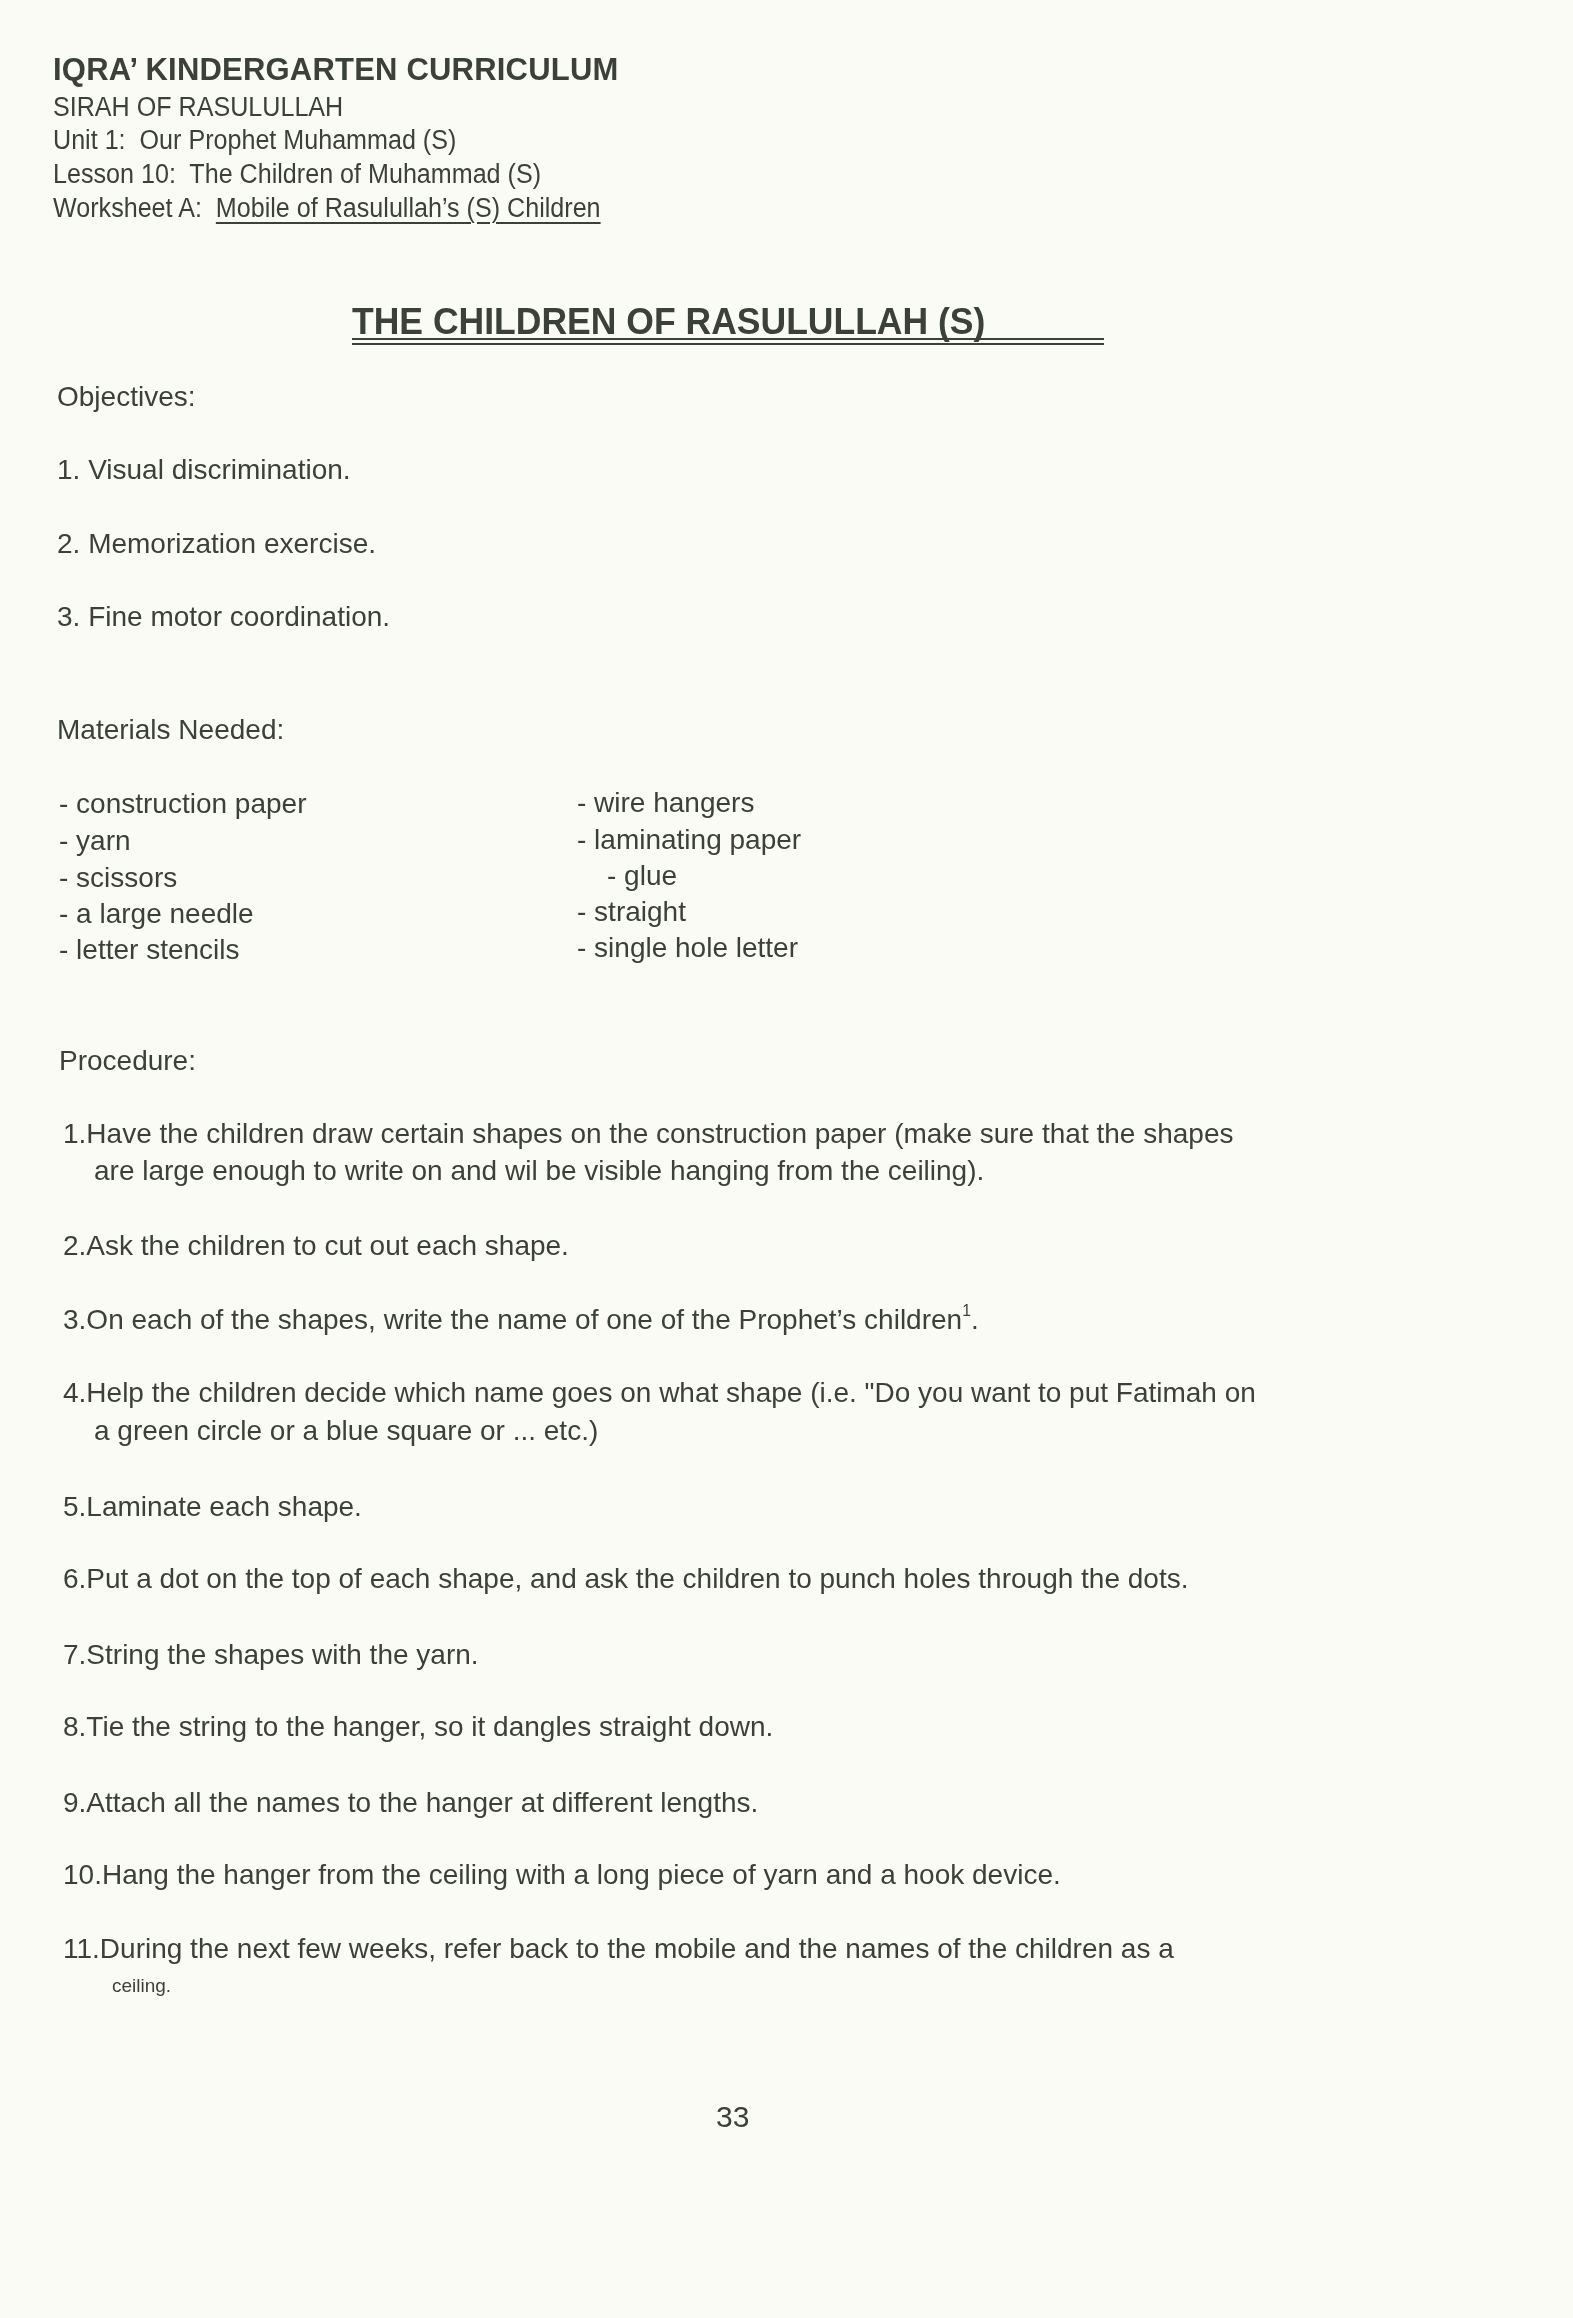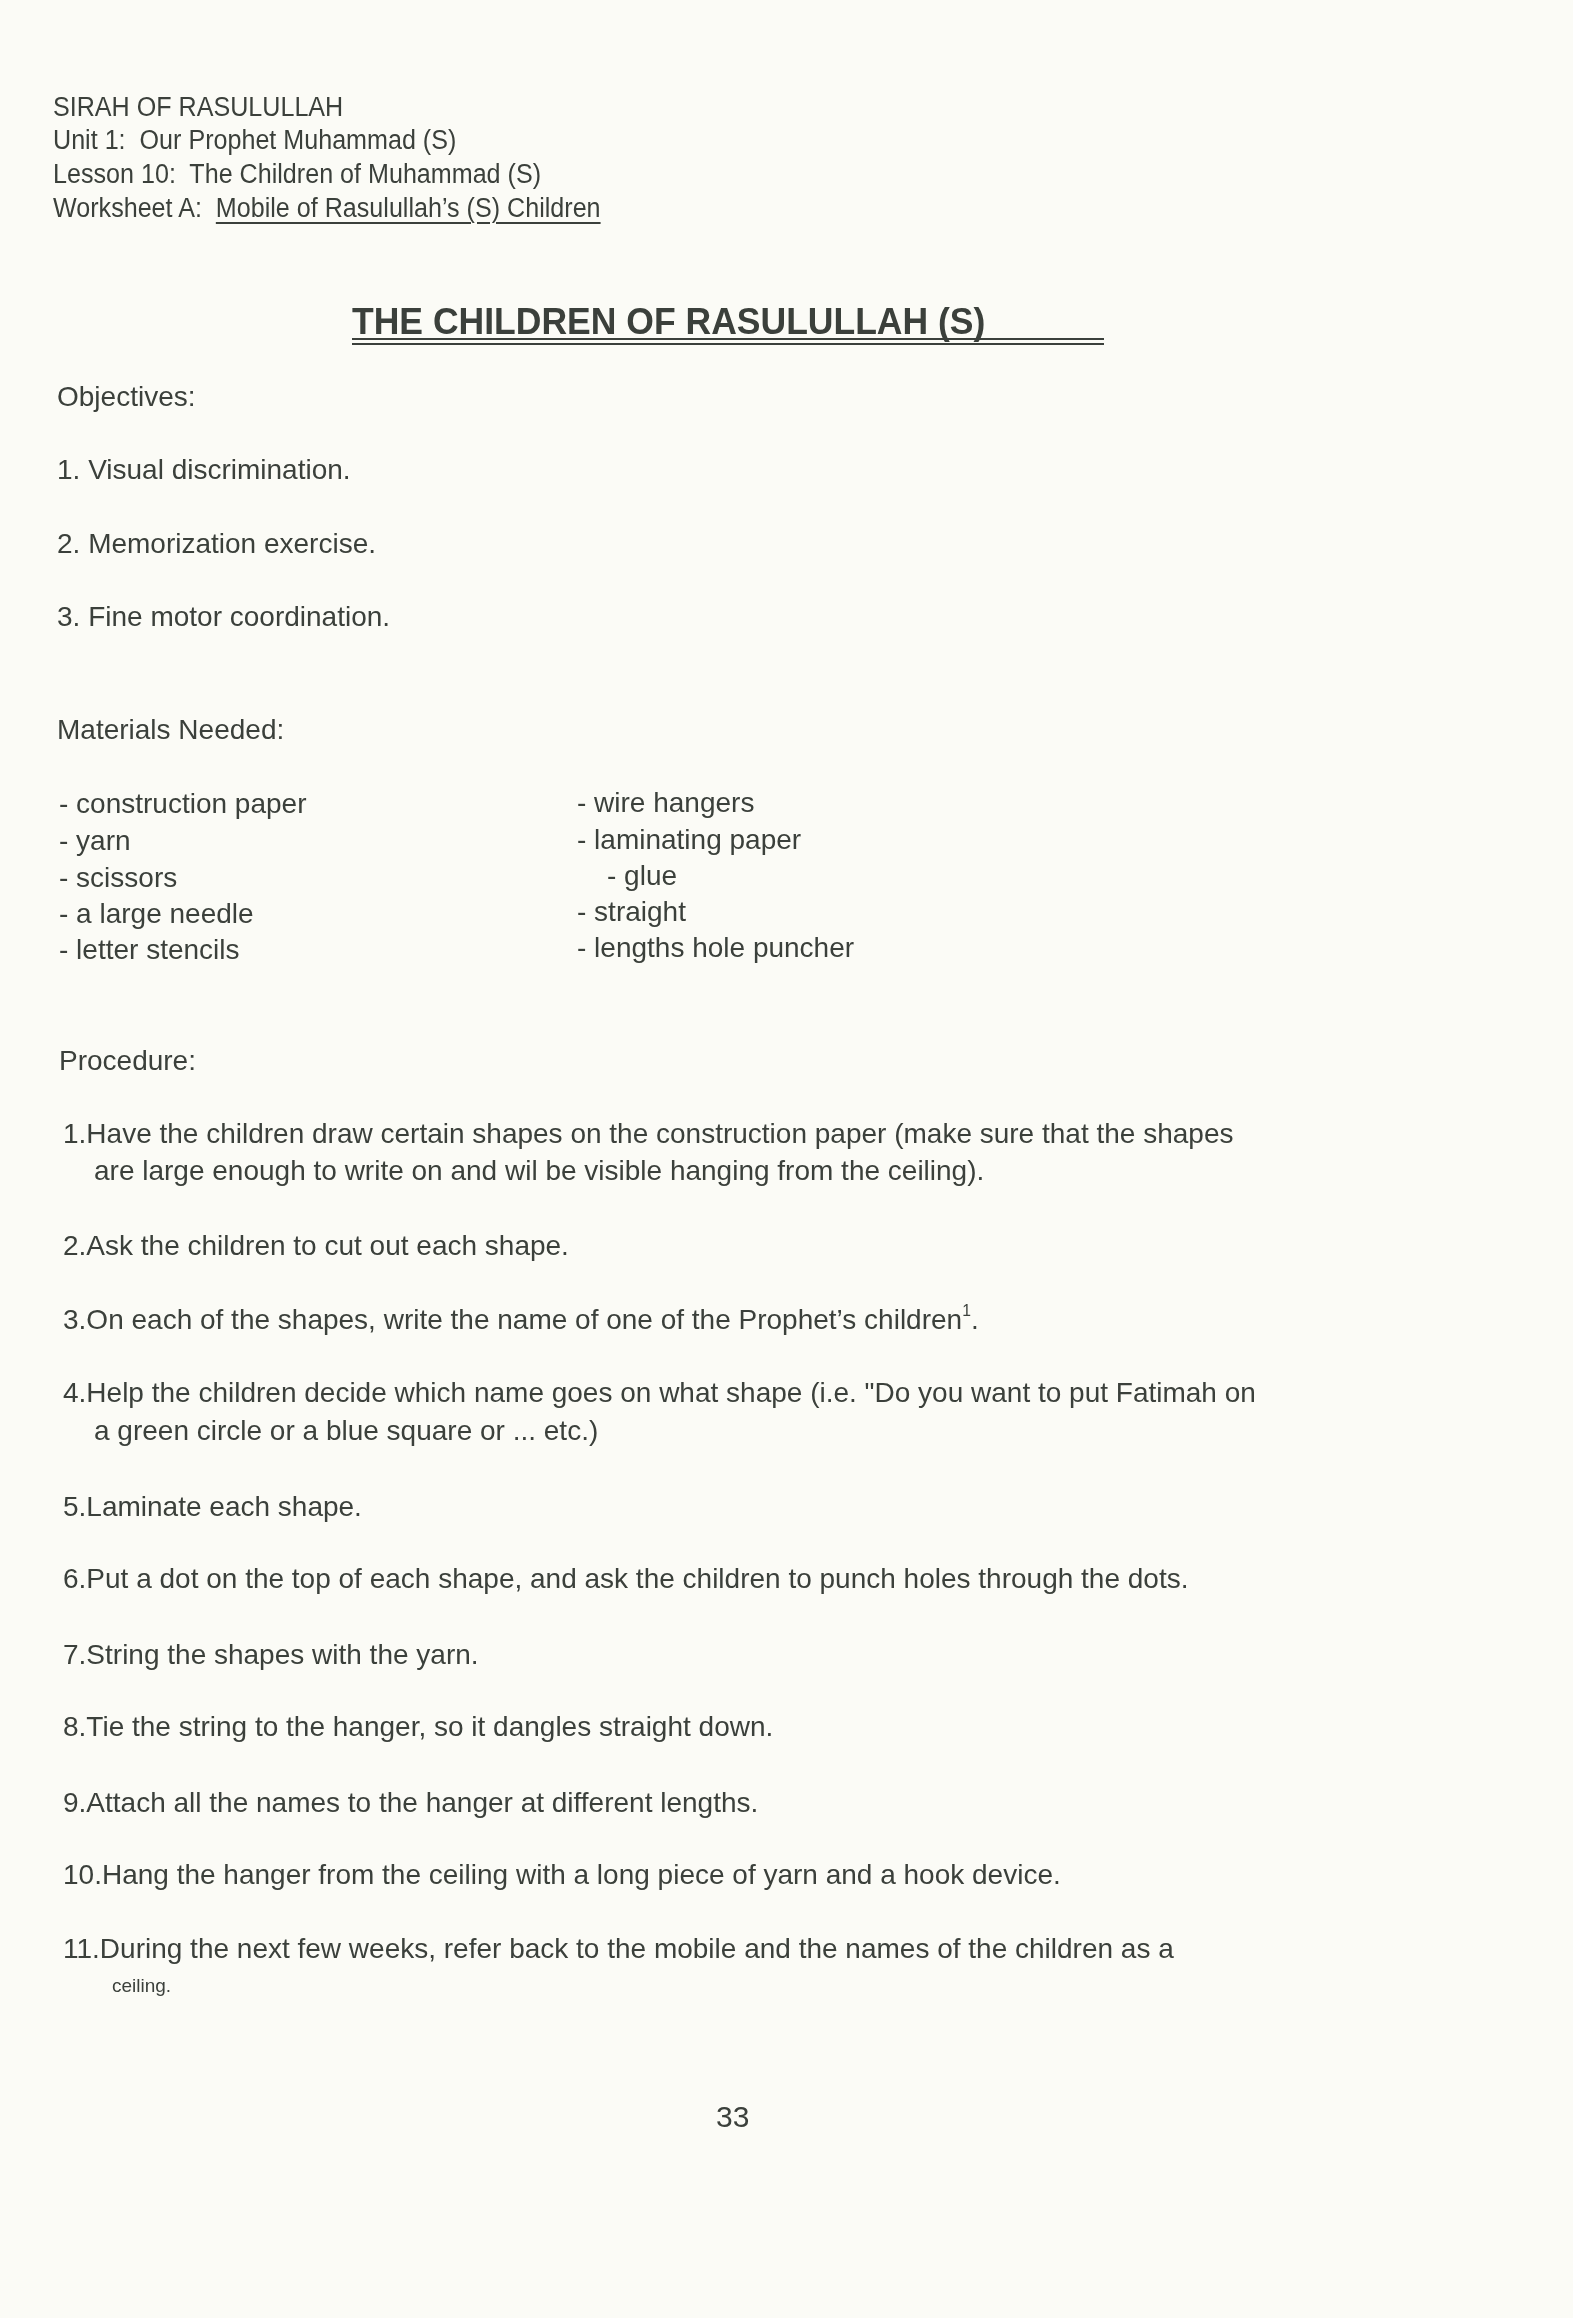--- a/index.html
+++ b/index.html
@@ -34,20 +34,21 @@
   .footnote { left: 67px; top: 2004px; font-size: 19px; }
   sup.fn { font-size: 15.7px; vertical-align: top; position: relative; top: -3.1px; }
   .page-num { left: 716px; top: 2102px; font-size: 30px; }
   .doc { position: absolute; inset: 0; }
 </style>
 </head>
 <body>
 
 <div class="doc">
 
+  <div class="abs hdr-title">IQRA’ KINDERGARTEN CURRICULUM</div>
   <div class="abs hdr-line" style="top:94px">SIRAH OF RASULULLAH</div>
   <div class="abs hdr-line" style="top:127px">
     <span>Unit 1:</span>&nbsp;
     <span>Our Prophet Muhammad (S)</span>
   </div>
   <div class="abs hdr-line" style="top:161px">
     <span>Lesson 10:</span>&nbsp;
     <span>The Children of Muhammad (S)</span>
   </div>
   <div class="abs hdr-line" style="top:195px">
@@ -72,21 +73,21 @@
   <div class="abs mat" style="left:59px; top:790px">- construction paper</div>
   <div class="abs mat" style="left:59px; top:827px">- yarn</div>
   <div class="abs mat" style="left:59px; top:864px">- scissors</div>
   <div class="abs mat" style="left:59px; top:900px">- a large needle</div>
   <div class="abs mat" style="left:59px; top:936px">- letter stencils</div>
 
   <div class="abs mat" style="left:577px; top:789px">- wire hangers</div>
   <div class="abs mat" style="left:577px; top:826px">- laminating paper</div>
   <div class="abs mat" style="left:607px; top:862px">- glue</div>
   <div class="abs mat" style="left:577px; top:898px">- straight</div>
-  <div class="abs mat" style="left:577px; top:934px">- lengths hole puncher</div>
+  <div class="abs mat" style="left:577px; top:934px">- single hole letter</div>
 
   <div class="abs section" style="left:59px; top:1047px">
     <span class="lbl">Procedure</span><span>:</span>
   </div>
 
   <div class="abs step" style="top:1120px">1.Have the children draw certain shapes on the construction paper (make sure that the shapes</div>
   <div class="abs step-cont" style="top:1157px">are large enough to write on and wil be visible hanging from the ceiling).</div>
 
   <div class="abs step" style="top:1232px">2.Ask the children to cut out each shape.</div>
 

